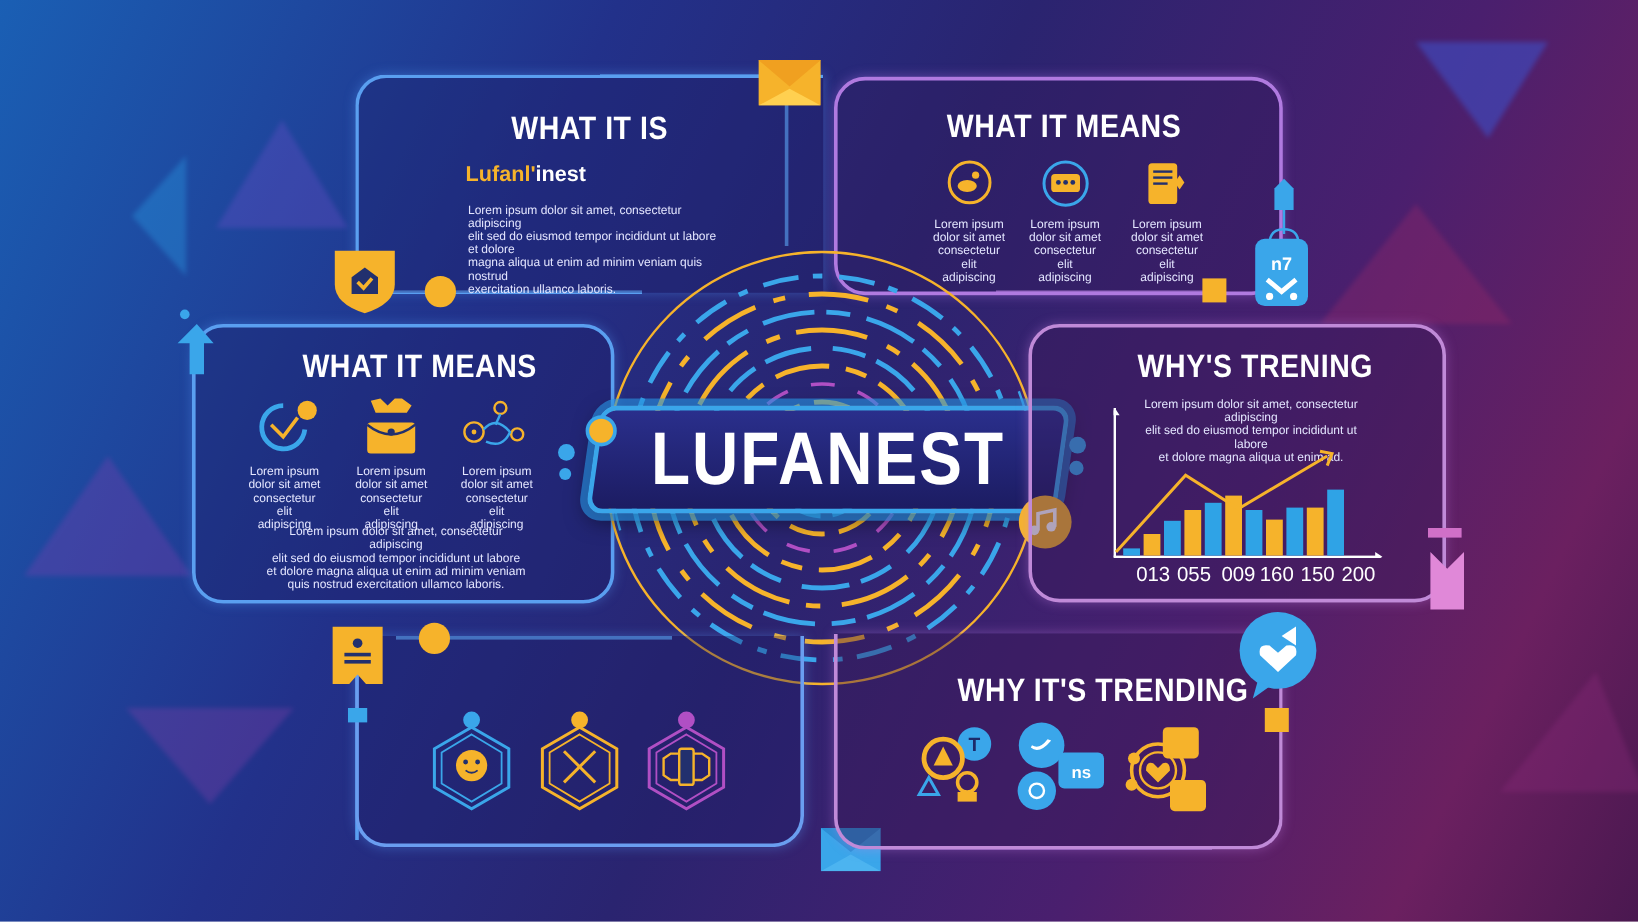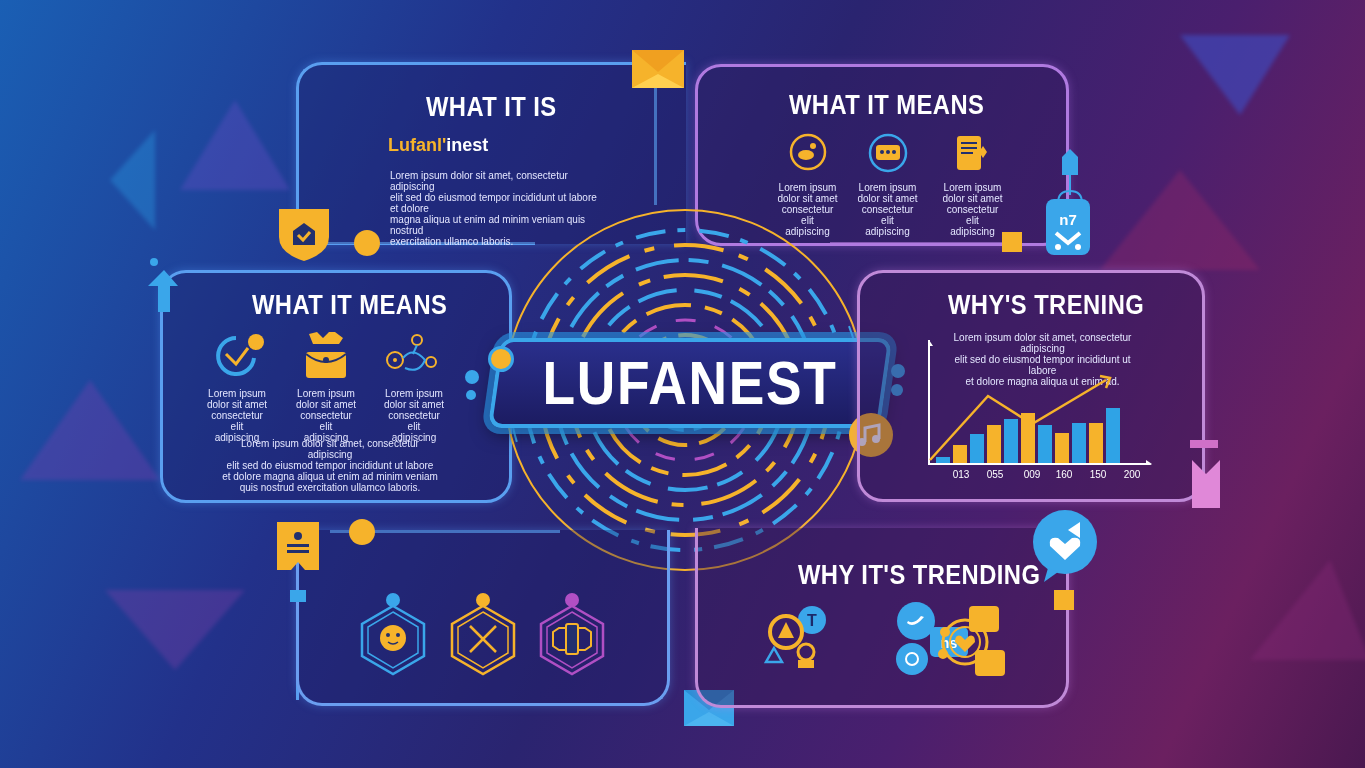--- a/index.html
+++ b/index.html
@@ -38,21 +38,21 @@
     color: #e4e6ff;
     white-space: pre-line;
   }
   .lorem.center { text-align: center; }
   .sub-brand { position: absolute; font-size: 18px; font-weight: bold; }
   .icon { position: absolute; }
   .line { position: absolute; background: #5a9ff0; }
   .line.purple { background: #b07ae0; }
   .dot { position: absolute; border-radius: 50%; }
   .chart-bar { position: absolute; bottom: 0; width: 14px; }
-  .xtick { position: absolute; font-size: 10px; color: #fff; transform: translateX(-50%); }
+  .xtick { position: absolute; font-size: 17px; color: #fff; transform: translateX(-50%); }
   .center-banner {
     position: absolute;
     left: 494px; top: 338px;
     width: 392px; height: 90px;
     background: linear-gradient(180deg, #2a2f8c 0%, #1c1c62 100%);
     border: 4px solid #3aa6ea;
     border-radius: 14px;
     transform: skewX(-8deg);
     box-shadow: 0 0 0 6px rgba(40,150,230,0.6), 0 6px 18px rgba(0,0,0,0.5);
   }
@@ -346,21 +346,21 @@
   <svg width="72" height="66" viewBox="0 0 72 66">
       <circle cx="50" cy="16" r="14" fill="#3aa6ea"></circle>
       <text x="50" y="22" font-size="16" font-weight="bold" fill="#1c2a6a" text-anchor="middle" font-family="Liberation Sans, sans-serif">T</text>
       <circle cx="24" cy="28" r="16" stroke="#f6b32b" stroke-width="4" fill="none"></circle>
       <polygon points="24,18 32,34 16,34" fill="#f6b32b"></polygon>
       <polygon points="12,44 20,58 4,58" stroke="#3aa6ea" stroke-width="2.5" fill="none"></polygon>
       <circle cx="44" cy="48" r="8" stroke="#f6b32b" stroke-width="3" fill="none"></circle>
       <rect x="36" y="56" width="16" height="8" fill="#f6b32b"></rect>
     </svg>
 </div>
-<div class="icon" style="left:894px;top:601px;">
+<div class="icon" style="left:846px;top:601px;">
   <svg width="78" height="74" viewBox="0 0 78 74">
       <circle cx="22" cy="20" r="19" fill="#3aa6ea"></circle>
       <path d="M13 22 Q20 28 30 16 L27 15 Q20 24 14 20 Z" fill="#fff"></path>
       <circle cx="18" cy="58" r="16" fill="#3aa6ea"></circle>
       <circle cx="18" cy="58" r="6" fill="none" stroke="#fff" stroke-width="2"></circle>
       <rect x="36" y="26" width="38" height="30" rx="5" fill="#3aa6ea"></rect>
       <text x="55" y="47" font-size="14" font-weight="bold" fill="#fff" text-anchor="middle" font-family="Liberation Sans, sans-serif">ns</text>
     </svg>
 </div>
 <div class="icon" style="left:935px;top:602px;">

